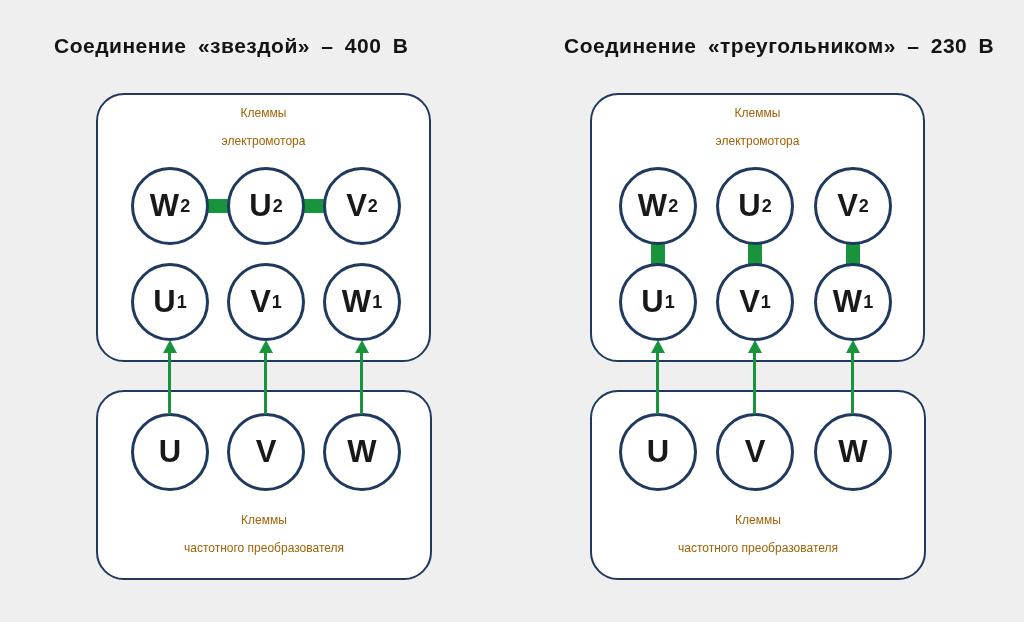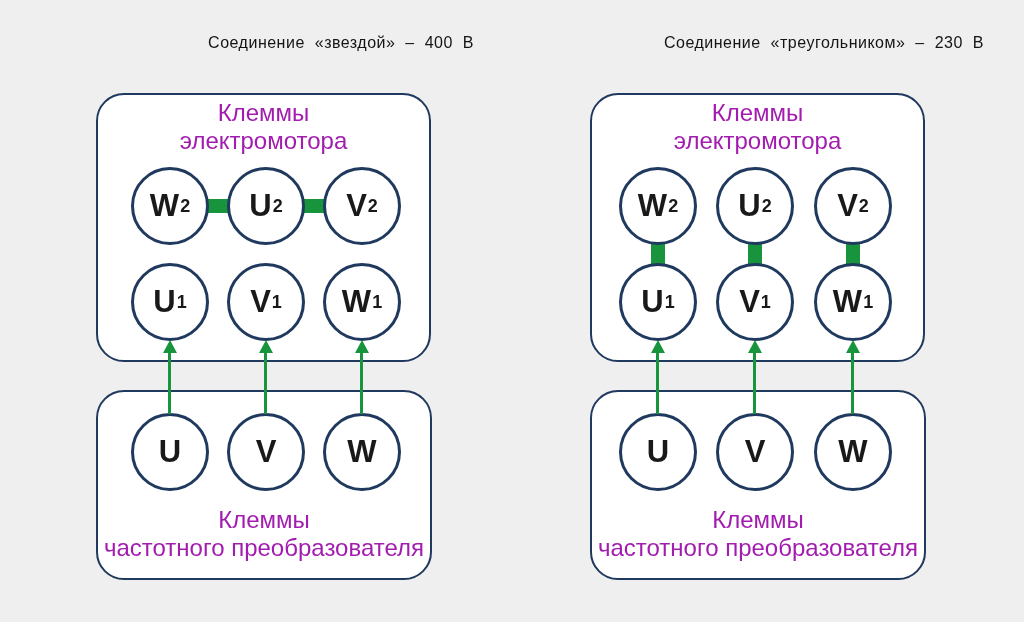--- a/index.html
+++ b/index.html
@@ -2,32 +2,32 @@
 <html><head>
 <meta charset="utf-8">
 <style>
   html, body { margin:0; padding:0; background:#efefef; }
   .canvas {
     position:relative; width:1024px; height:622px;
     background:#efefef; overflow:hidden;
     font-family:"Liberation Sans", sans-serif;
   }
   .title {
-    position:absolute; width:420px; text-align:right;
-    font-size:16px; font-weight:400; color:#141414;
+    position:absolute; width:420px; text-align:left;
+    font-size:21px; font-weight:700; color:#141414;
     letter-spacing:0.5px; word-spacing:5px; white-space:nowrap;
   }
   .box {
     position:absolute; background:#ffffff;
     border:2px solid #20395e; border-radius:28px;
     box-sizing:border-box; z-index:0;
   }
   .box-label {
     position:absolute; text-align:center;
-    font-size:24px; line-height:28px; color:#a21caf; z-index:2;
+    font-size:12px; line-height:28px; color:#a16207; z-index:2;
   }
   .circle {
     position:absolute; width:72px; height:72px;
     border:3px solid #20395e; border-radius:50%;
     background:#ffffff; z-index:2;
     display:flex; align-items:center; justify-content:center;
     font-weight:700; font-size:31px; color:#191919;
   }
   .circle sub { font-size:0.58em; vertical-align:-0.3em; margin-left:1px; }
   .jumper-h { position:absolute; height:14px; background:#18953c; z-index:1; }

